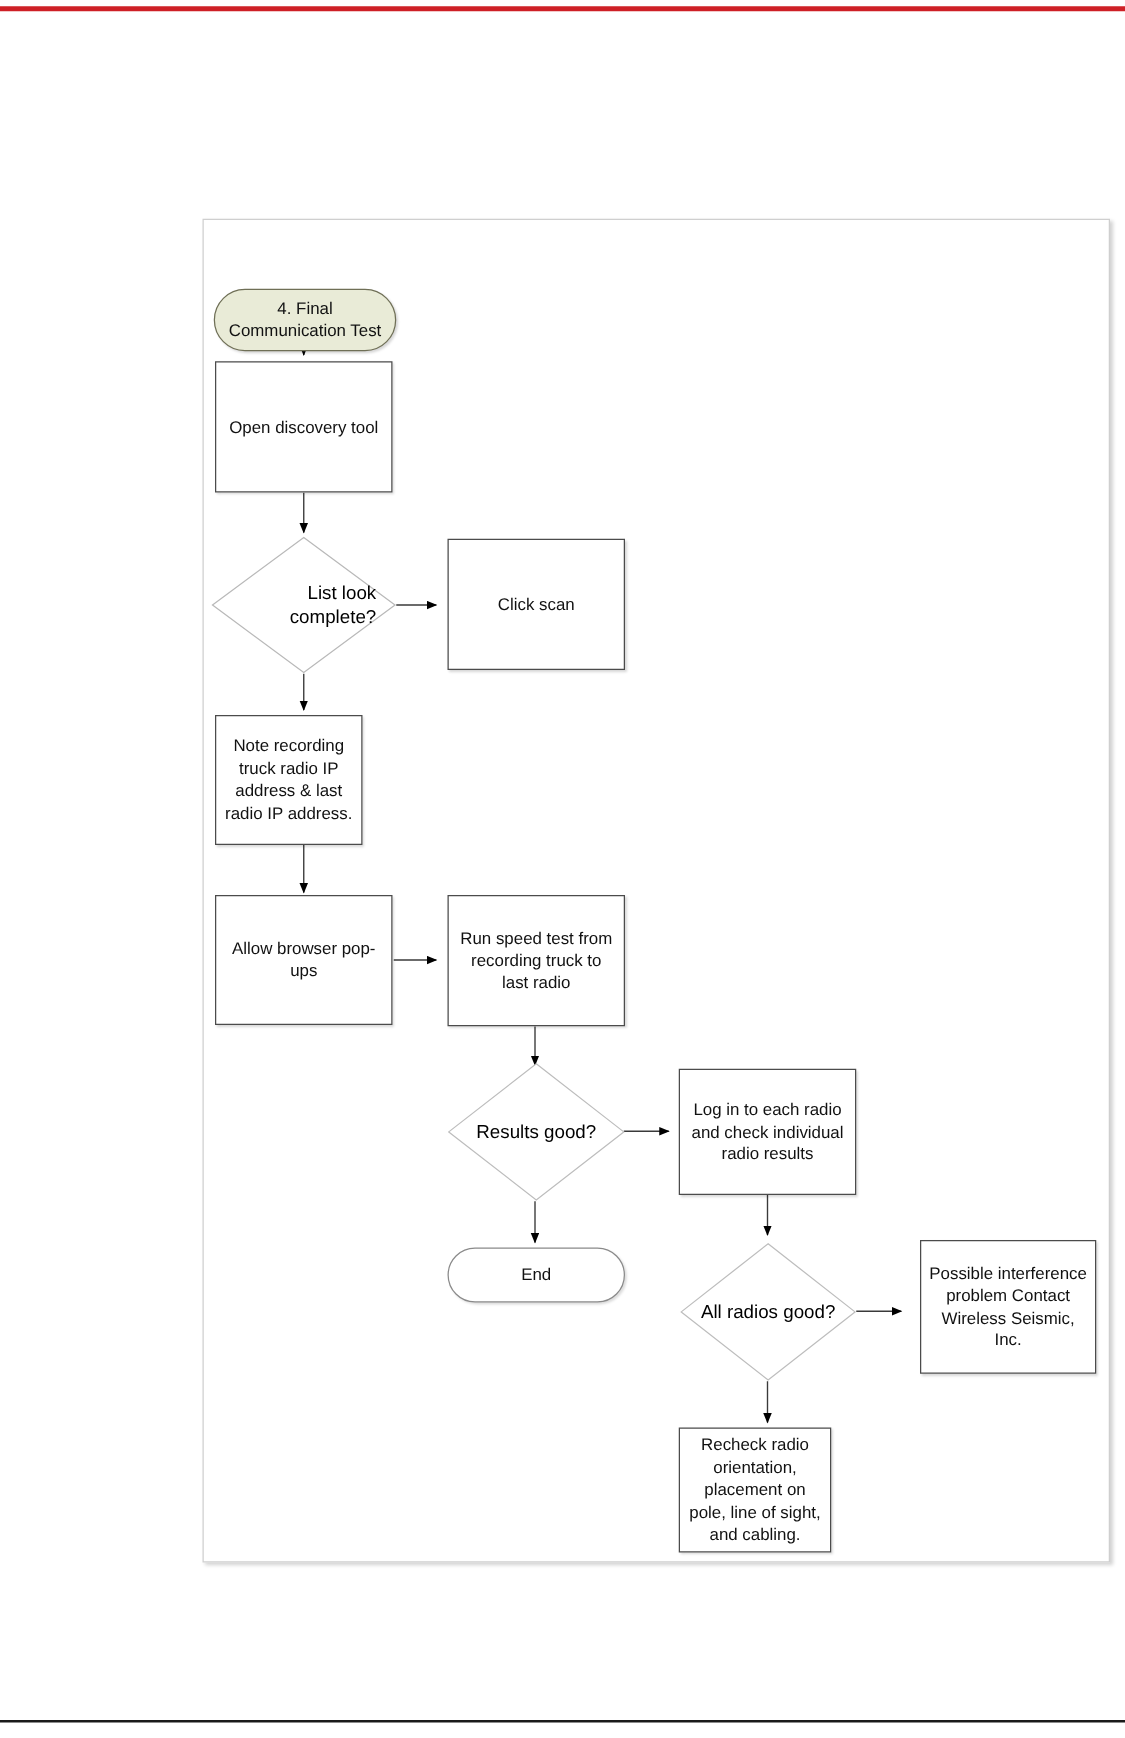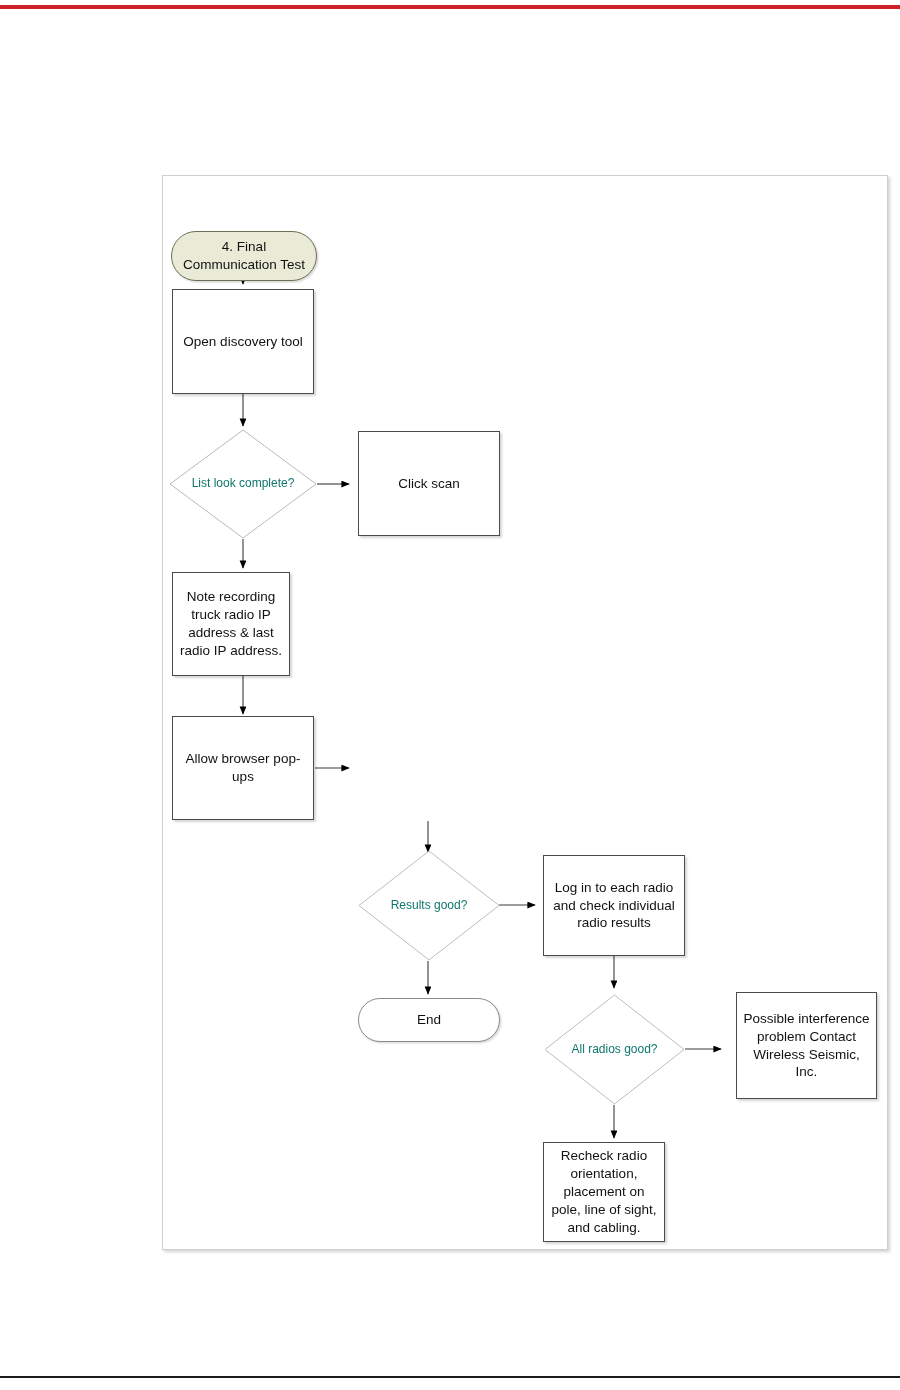--- a/index.html
+++ b/index.html
@@ -90,23 +90,23 @@
   .decision .dec-label {
     position: absolute;
     left: 0;
     top: 0;
     width: 100%;
     height: 100%;
     display: flex;
     align-items: center;
     justify-content: center;
     text-align: right;
-    font-size: 12px;
+    font-size: 15px;
     line-height: 1.3;
-    color: #0f766e;
+    color: #000000;
     padding: 0 16px;
     box-sizing: border-box;
   }
   .edges {
     position: absolute;
     left: 0;
     top: 0;
     width: 726px;
     height: 1075px;
     pointer-events: none;
@@ -174,20 +174,23 @@
     </div>
 
     <div class="node process" style="left:9px; top:396px; width:118px; height:104px;">
       <span>Note recording truck radio IP address &amp; last radio IP address.</span>
     </div>
 
     <div class="node process" style="left:9px; top:540px; width:142px; height:104px;">
       <span>Allow browser pop-ups</span>
     </div>
 
+    <div class="node process" style="left:195px; top:540px; width:142px; height:105px;">
+      <span>Run speed test from recording truck to last radio</span>
+    </div>
 
     <div class="decision" style="left:195px; top:674px; width:142px; height:111px;">
       <svg width="142" height="111" viewBox="0 0 142 111">
         <polygon points="71,1 141,55.5 71,110 1,55.5" fill="#ffffff" stroke="#bdbdbd" stroke-width="1"></polygon>
       </svg>
       <div class="dec-label">Results good?</div>
     </div>
 
     <div class="node terminator-end" style="left:195px; top:822px; width:142px; height:44px;">
       <span>End</span>

